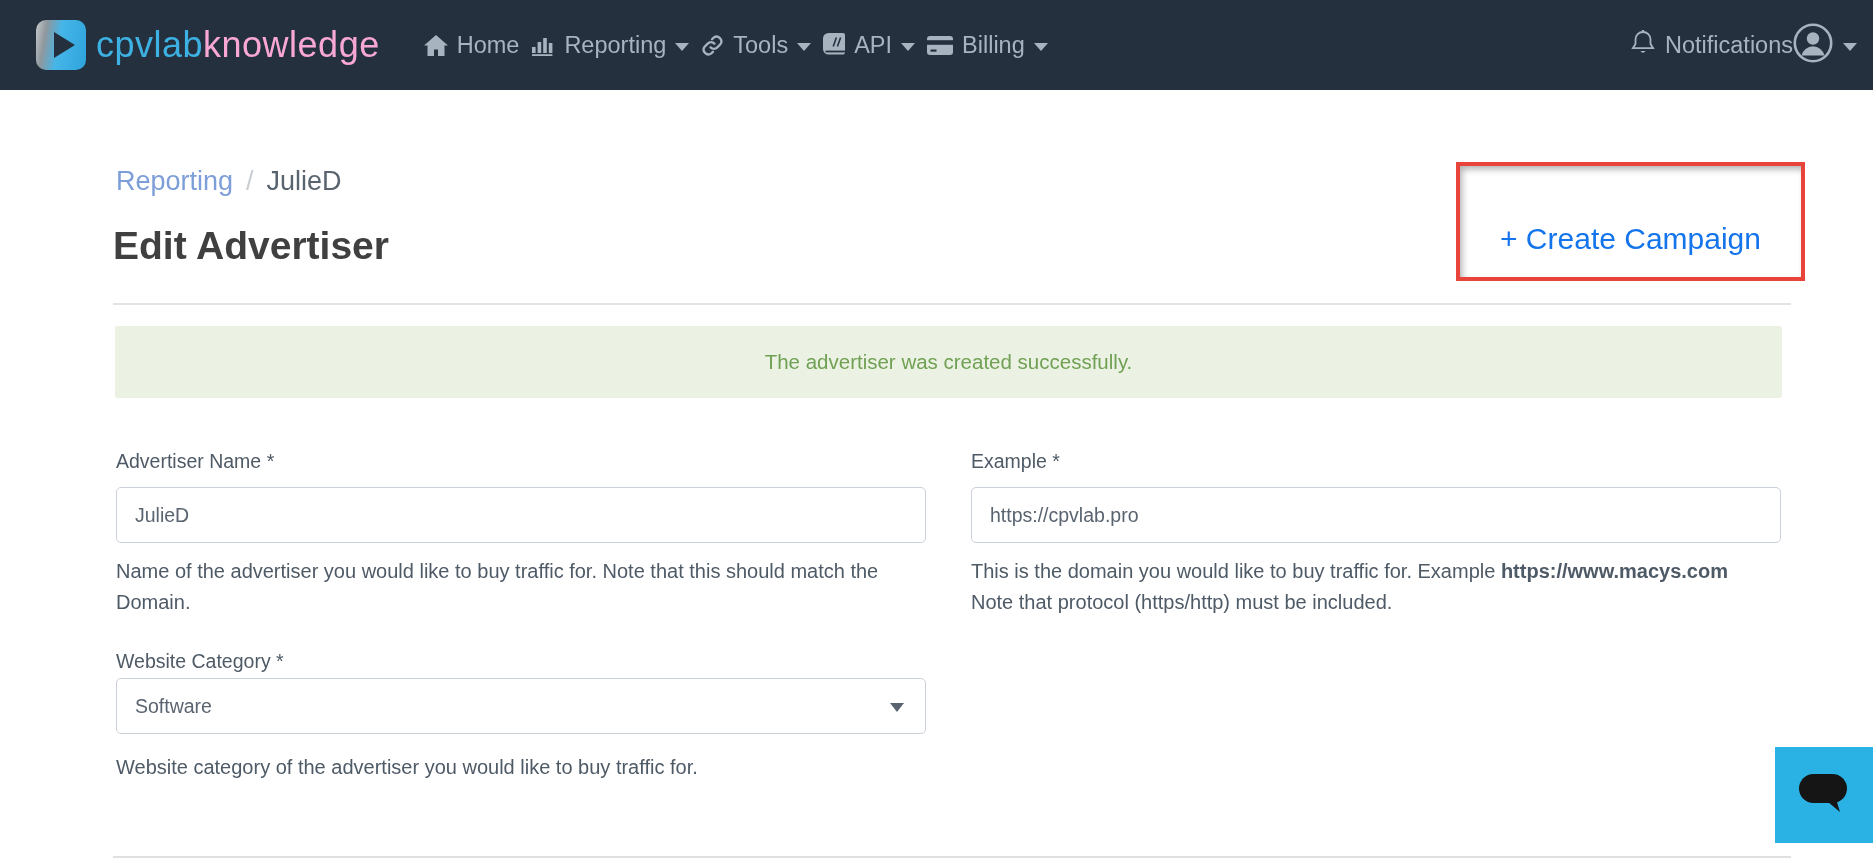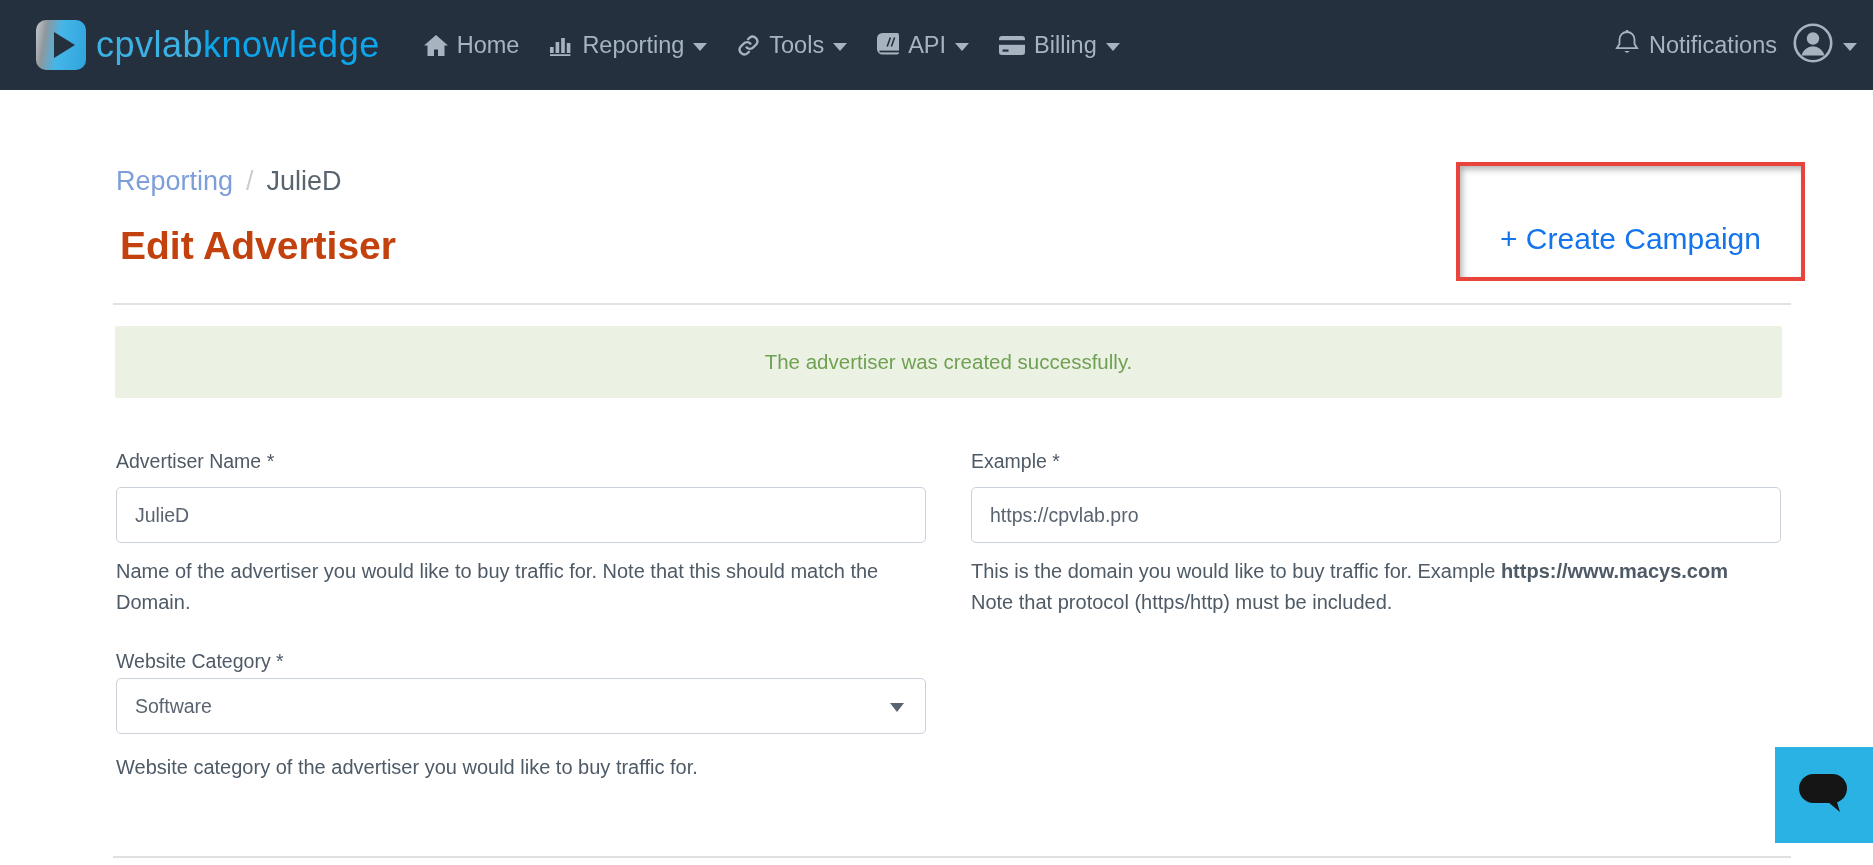--- a/index.html
+++ b/index.html
@@ -18,37 +18,37 @@
   .logo-icon {
     width:50px; height:50px; border-radius:10px; position:relative; flex:none;
     background:linear-gradient(100deg,#c6cacd 0%,#8f979d 20%,#46b6e8 46%,#2ea3dc 100%);
   }
   .logo-icon::after {
     content:""; position:absolute; left:18px; top:12px; width:0; height:0;
     border-left:21px solid #24303E; border-top:13px solid transparent; border-bottom:13px solid transparent;
   }
   .logo-text { font-size:36px; font-weight:300; letter-spacing:.5px; line-height:1; }
   .logo-source { color:#3EB1E3; }
-  .logo-knowledge { color:#0ea5e9; }
-  .nav { display:flex; align-items:center; gap:30px; margin-left:44px; }
+  .logo-knowledge { color:#f9a8d4; }
+  .nav { display:flex; align-items:center; gap:12px; margin-left:44px; }
   .nav-item { display:flex; align-items:center; gap:9px; color:#A7B4C0; font-size:23.5px; cursor:pointer; white-space:nowrap; }
   .nav-item svg { display:block; }
   .caret {
     width:0; height:0; border-left:7px solid transparent; border-right:7px solid transparent;
     border-top:8px solid #A7B4C0; margin-top:4px; flex:none;
   }
-  .nav-right { margin-left:auto; display:flex; align-items:center; gap:16px; color:#A7B4C0; }
+  .nav-right { margin-left:auto; display:flex; align-items:center; color:#A7B4C0; }
   .notif { display:flex; align-items:center; gap:9px; font-size:23.5px; cursor:pointer; }
   .user-menu { display:flex; align-items:center; gap:10px; cursor:pointer; }
   
   .breadcrumb { position:absolute; left:116px; top:134px; font-size:27px; font-weight:300;margin-top:32px; }
   .bc-link { color:#7D9ED8; cursor:pointer; }
   .bc-sep { color:#C9CED3; margin:0 13px; }
   .bc-cur { color:#59646E; }
-  .page-title { position:absolute; left:120px; top:224px; font-size:39px; font-weight:700; color:#c2410c; }
+  .page-title { position:absolute; left:113px; top:224px; font-size:39px; font-weight:700; color:#404040; }
   
   .annotation {
     position:absolute; left:1456px; top:162px; width:349px; height:119px;
     border:4px solid #E8443C; background:#fff;
     box-shadow:inset 3px 4px 7px -1px rgba(0,0,0,.32);
     display:flex; justify-content:center; align-items:flex-end; padding-bottom:21px;
   }
   .create-campaign { color:#1474EC; font-size:30px; cursor:pointer; white-space:nowrap;margin-top:48px; }
   
   .hr-top { position:absolute; left:113px; top:303px; width:1678px; border-top:2px solid #E3E3E3; }

